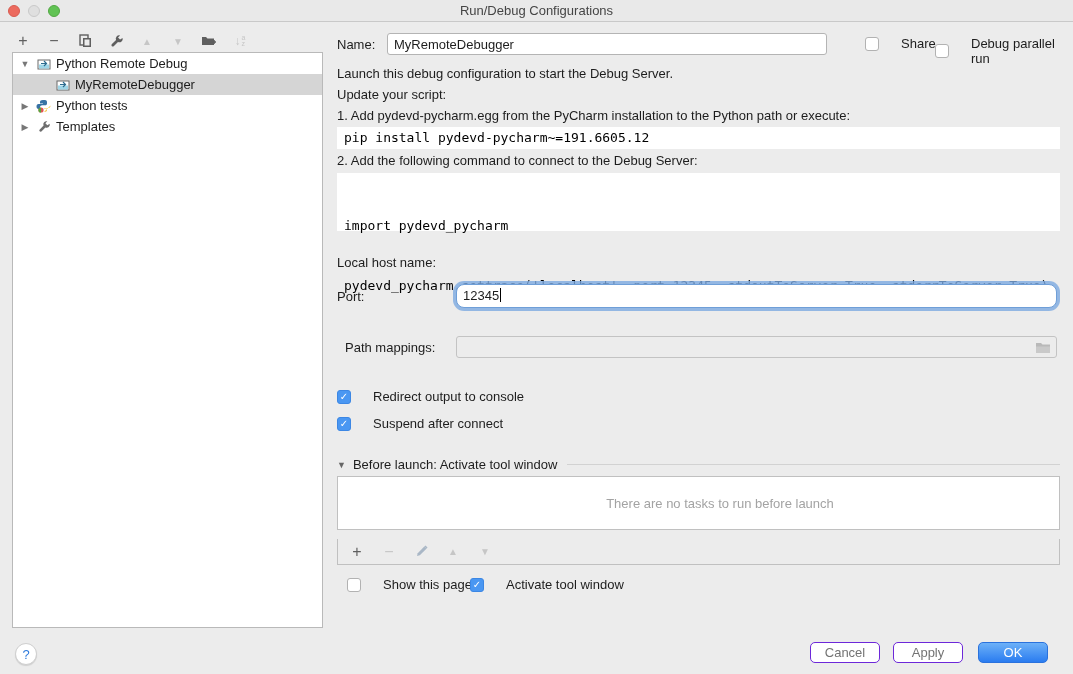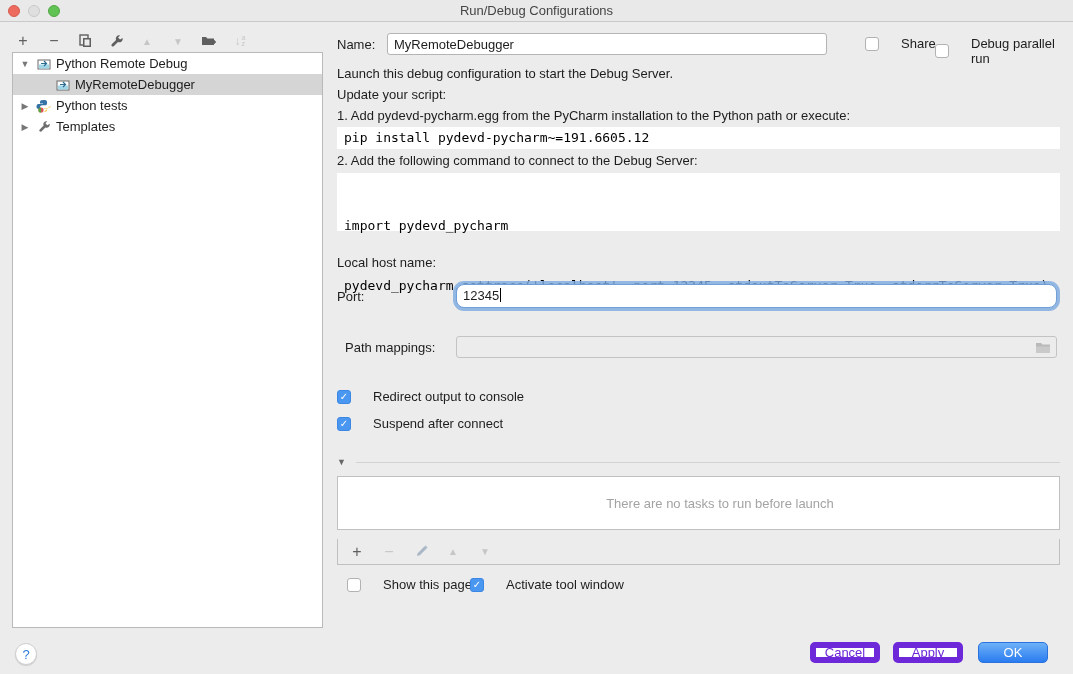--- a/index.html
+++ b/index.html
@@ -57,21 +57,21 @@
   .pm-folder { position:absolute; right:5px; top:4px; }
 
   .section-head { display:flex; align-items:center; gap:7px; }
   .section-head .tri-d { font-size:9px; color:#666; }
   .section-head .hline { flex:1; height:1px; background:#d2d2d2; margin-left:3px; }
 
   .tasks-box { background:#fff; border:1px solid #c0c0c0; height:54px; display:flex; align-items:center; justify-content:center; color:#a3a3a3;padding-left:43px; }
   .tasks-toolbar { border:1px solid #c0c0c0; border-top:none; height:26px; background:#ececec; display:flex; align-items:center; gap:14px; padding-left:10px; }
 
   
-  .btn { position:absolute; top:642px; height:21px; width:70px; background:#ffffff; border:6px solid #6d28d9; border-radius:5px; font-family:inherit; font-size:13px; color:#6d28d9; display:flex; align-items:center; justify-content:center; cursor:default; }
+  .btn { position:absolute; top:642px; height:21px; width:70px; background:#ffffff; border:1px solid #6d28d9; border-radius:5px; font-family:inherit; font-size:13px; color:#737373; display:flex; align-items:center; justify-content:center; cursor:default; }
   .btn.primary { background:linear-gradient(#6db1f8,#2a7cf0); border:1px solid #2a72dd; color:#fff; }
   .help-btn { position:absolute; left:15px; top:643px; width:22px; height:22px; border-radius:50%; background:#fff; border:1px solid #cfcfcf; box-shadow:0 1px 1px rgba(0,0,0,.12); color:#2f7bdc; font-size:13px; display:flex; align-items:center; justify-content:center; cursor:default; }
 </style>
 </head>
 <body>
 
 <div class="window">
 
   <div class="titlebar">
     <span class="tl red"></span>
@@ -230,20 +230,21 @@
     </label>
     <label class="chk row" style="top:388px;">
       <span class="box checked">
           <span class="mark">✓</span>
         </span>
       <span>Suspend after connect</span>
     </label>
 
     <div class="row section-head" style="top:429px;">
       <span class="tri-d">▼</span>
+      <span>Before launch: Activate tool window</span>
       <span class="hline"></span>
     </div>
 
     <div class="row tasks-box" style="top:448px;">
       <span>There are no tasks to run before launch</span>
     </div>
     <div class="row tasks-toolbar" style="top:511px;">
       <div class="tb-icon">
           <span>+</span>
         </div>

